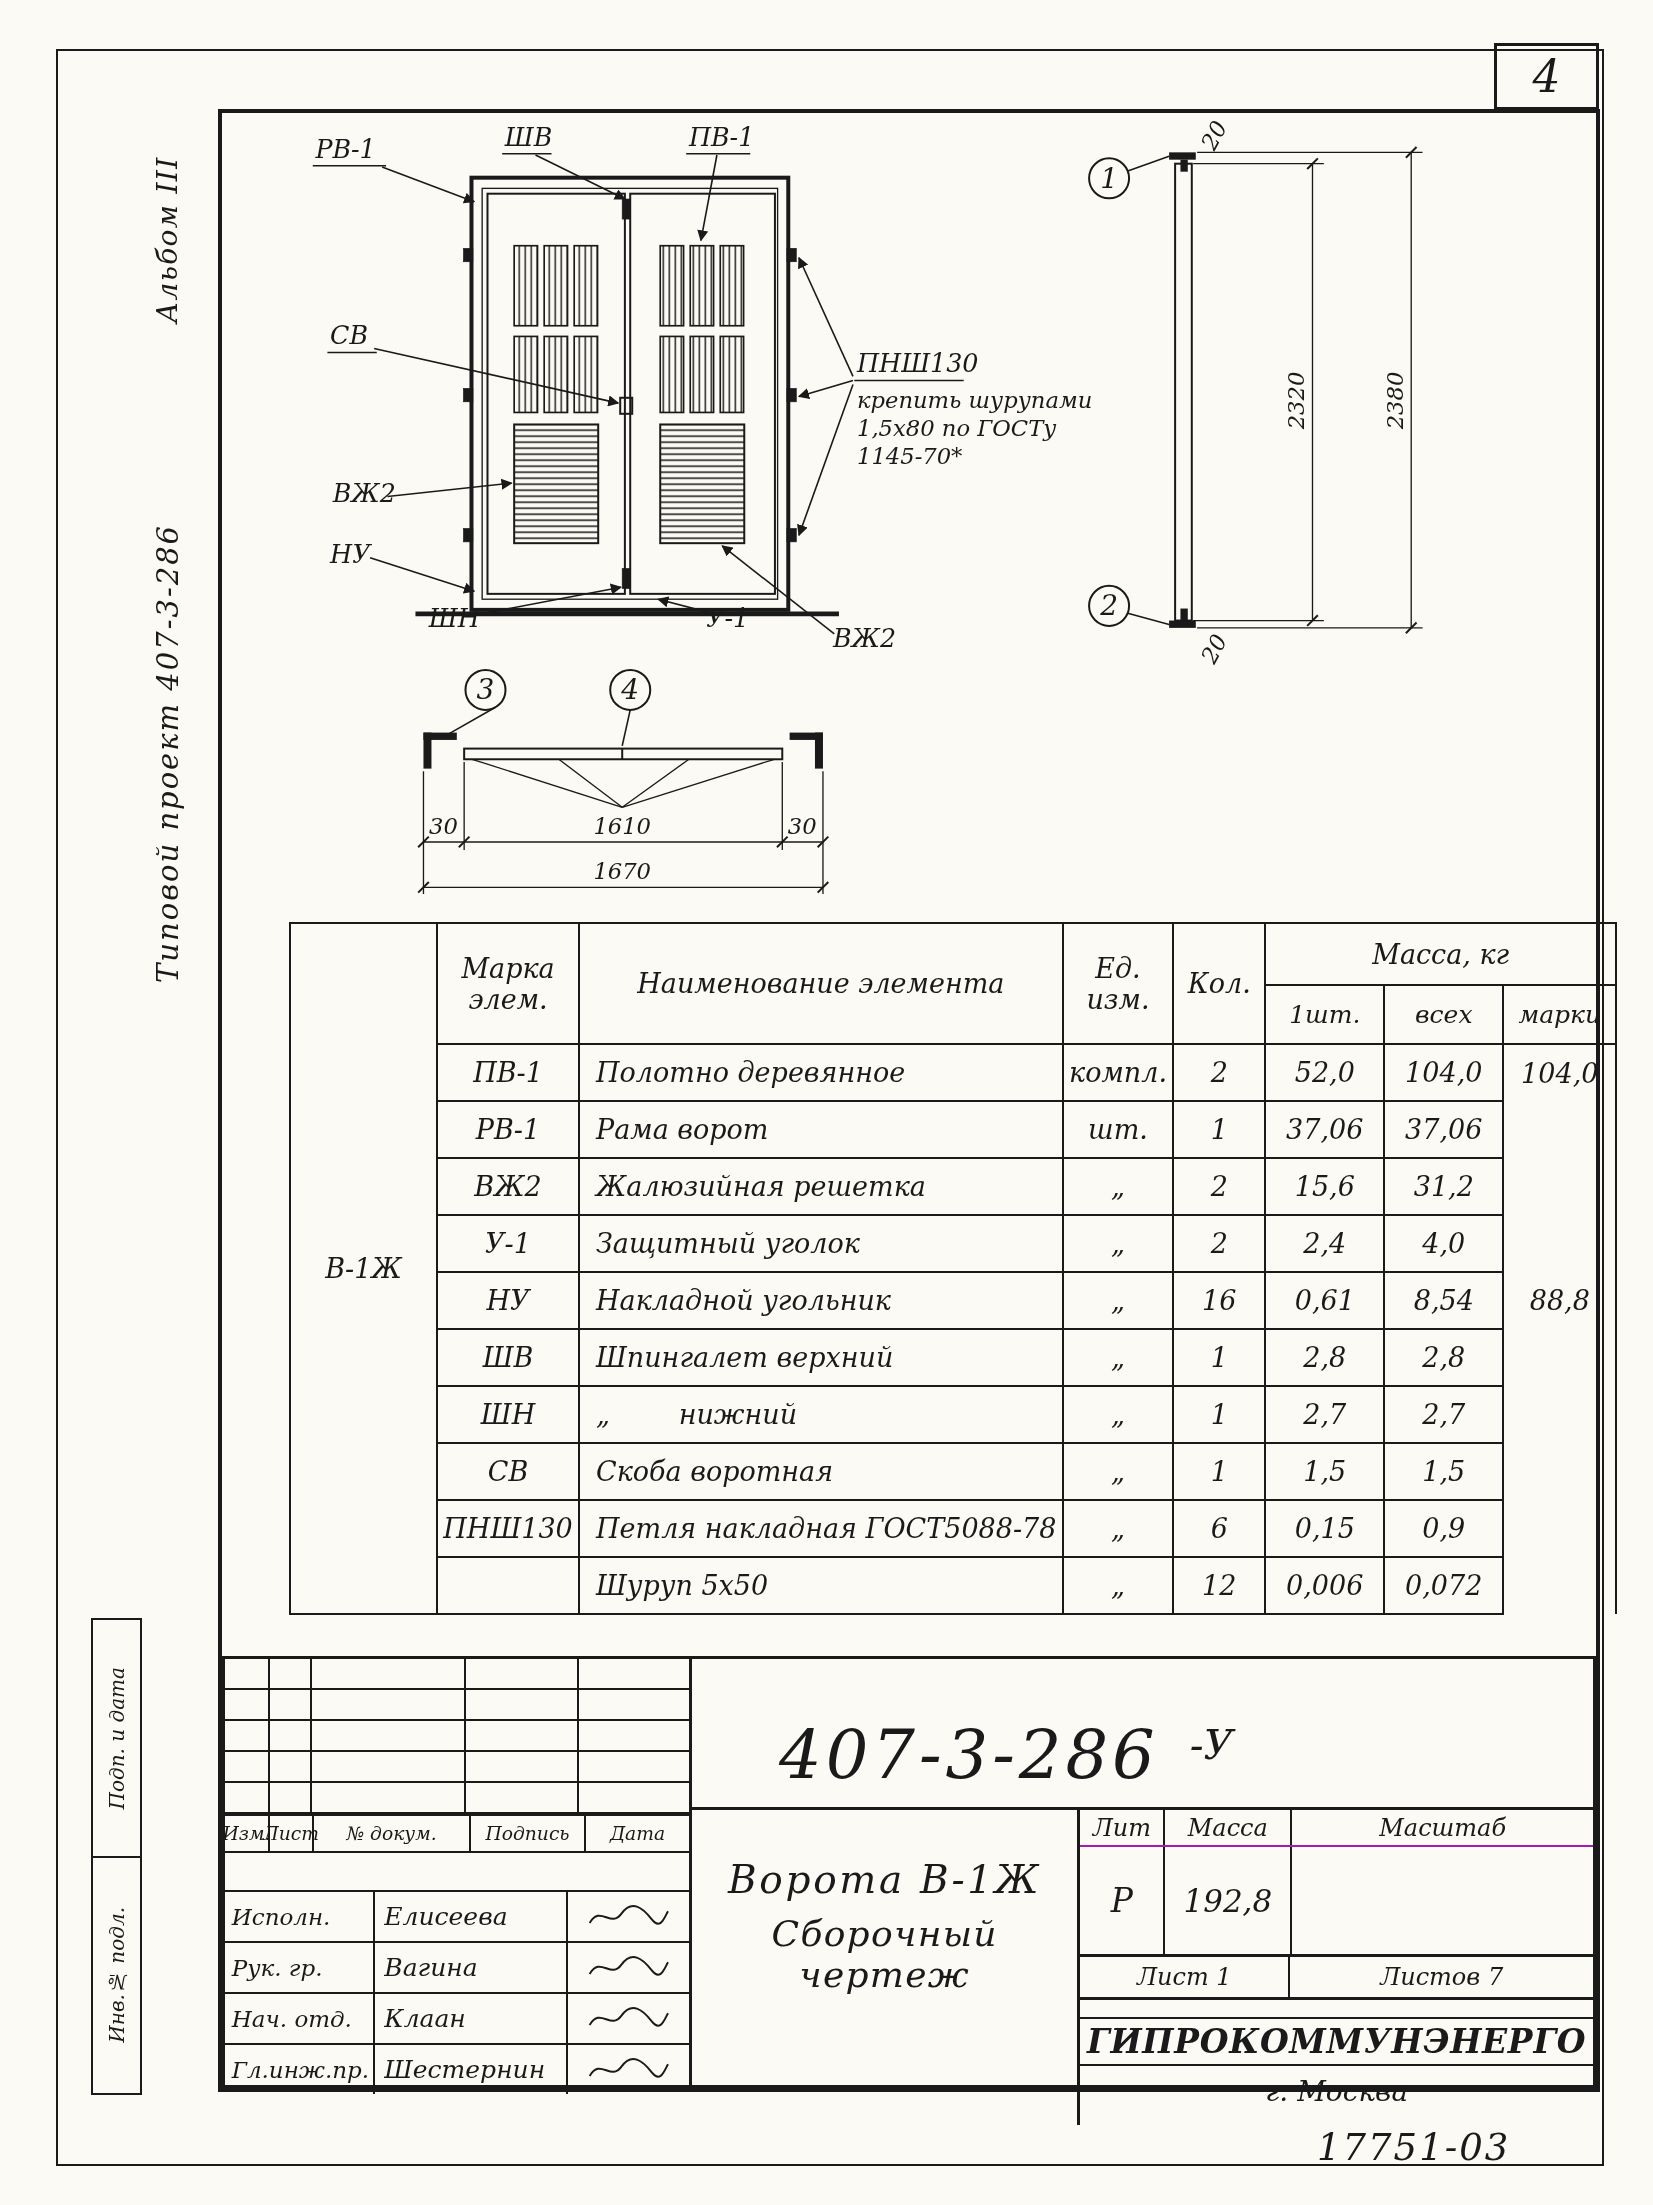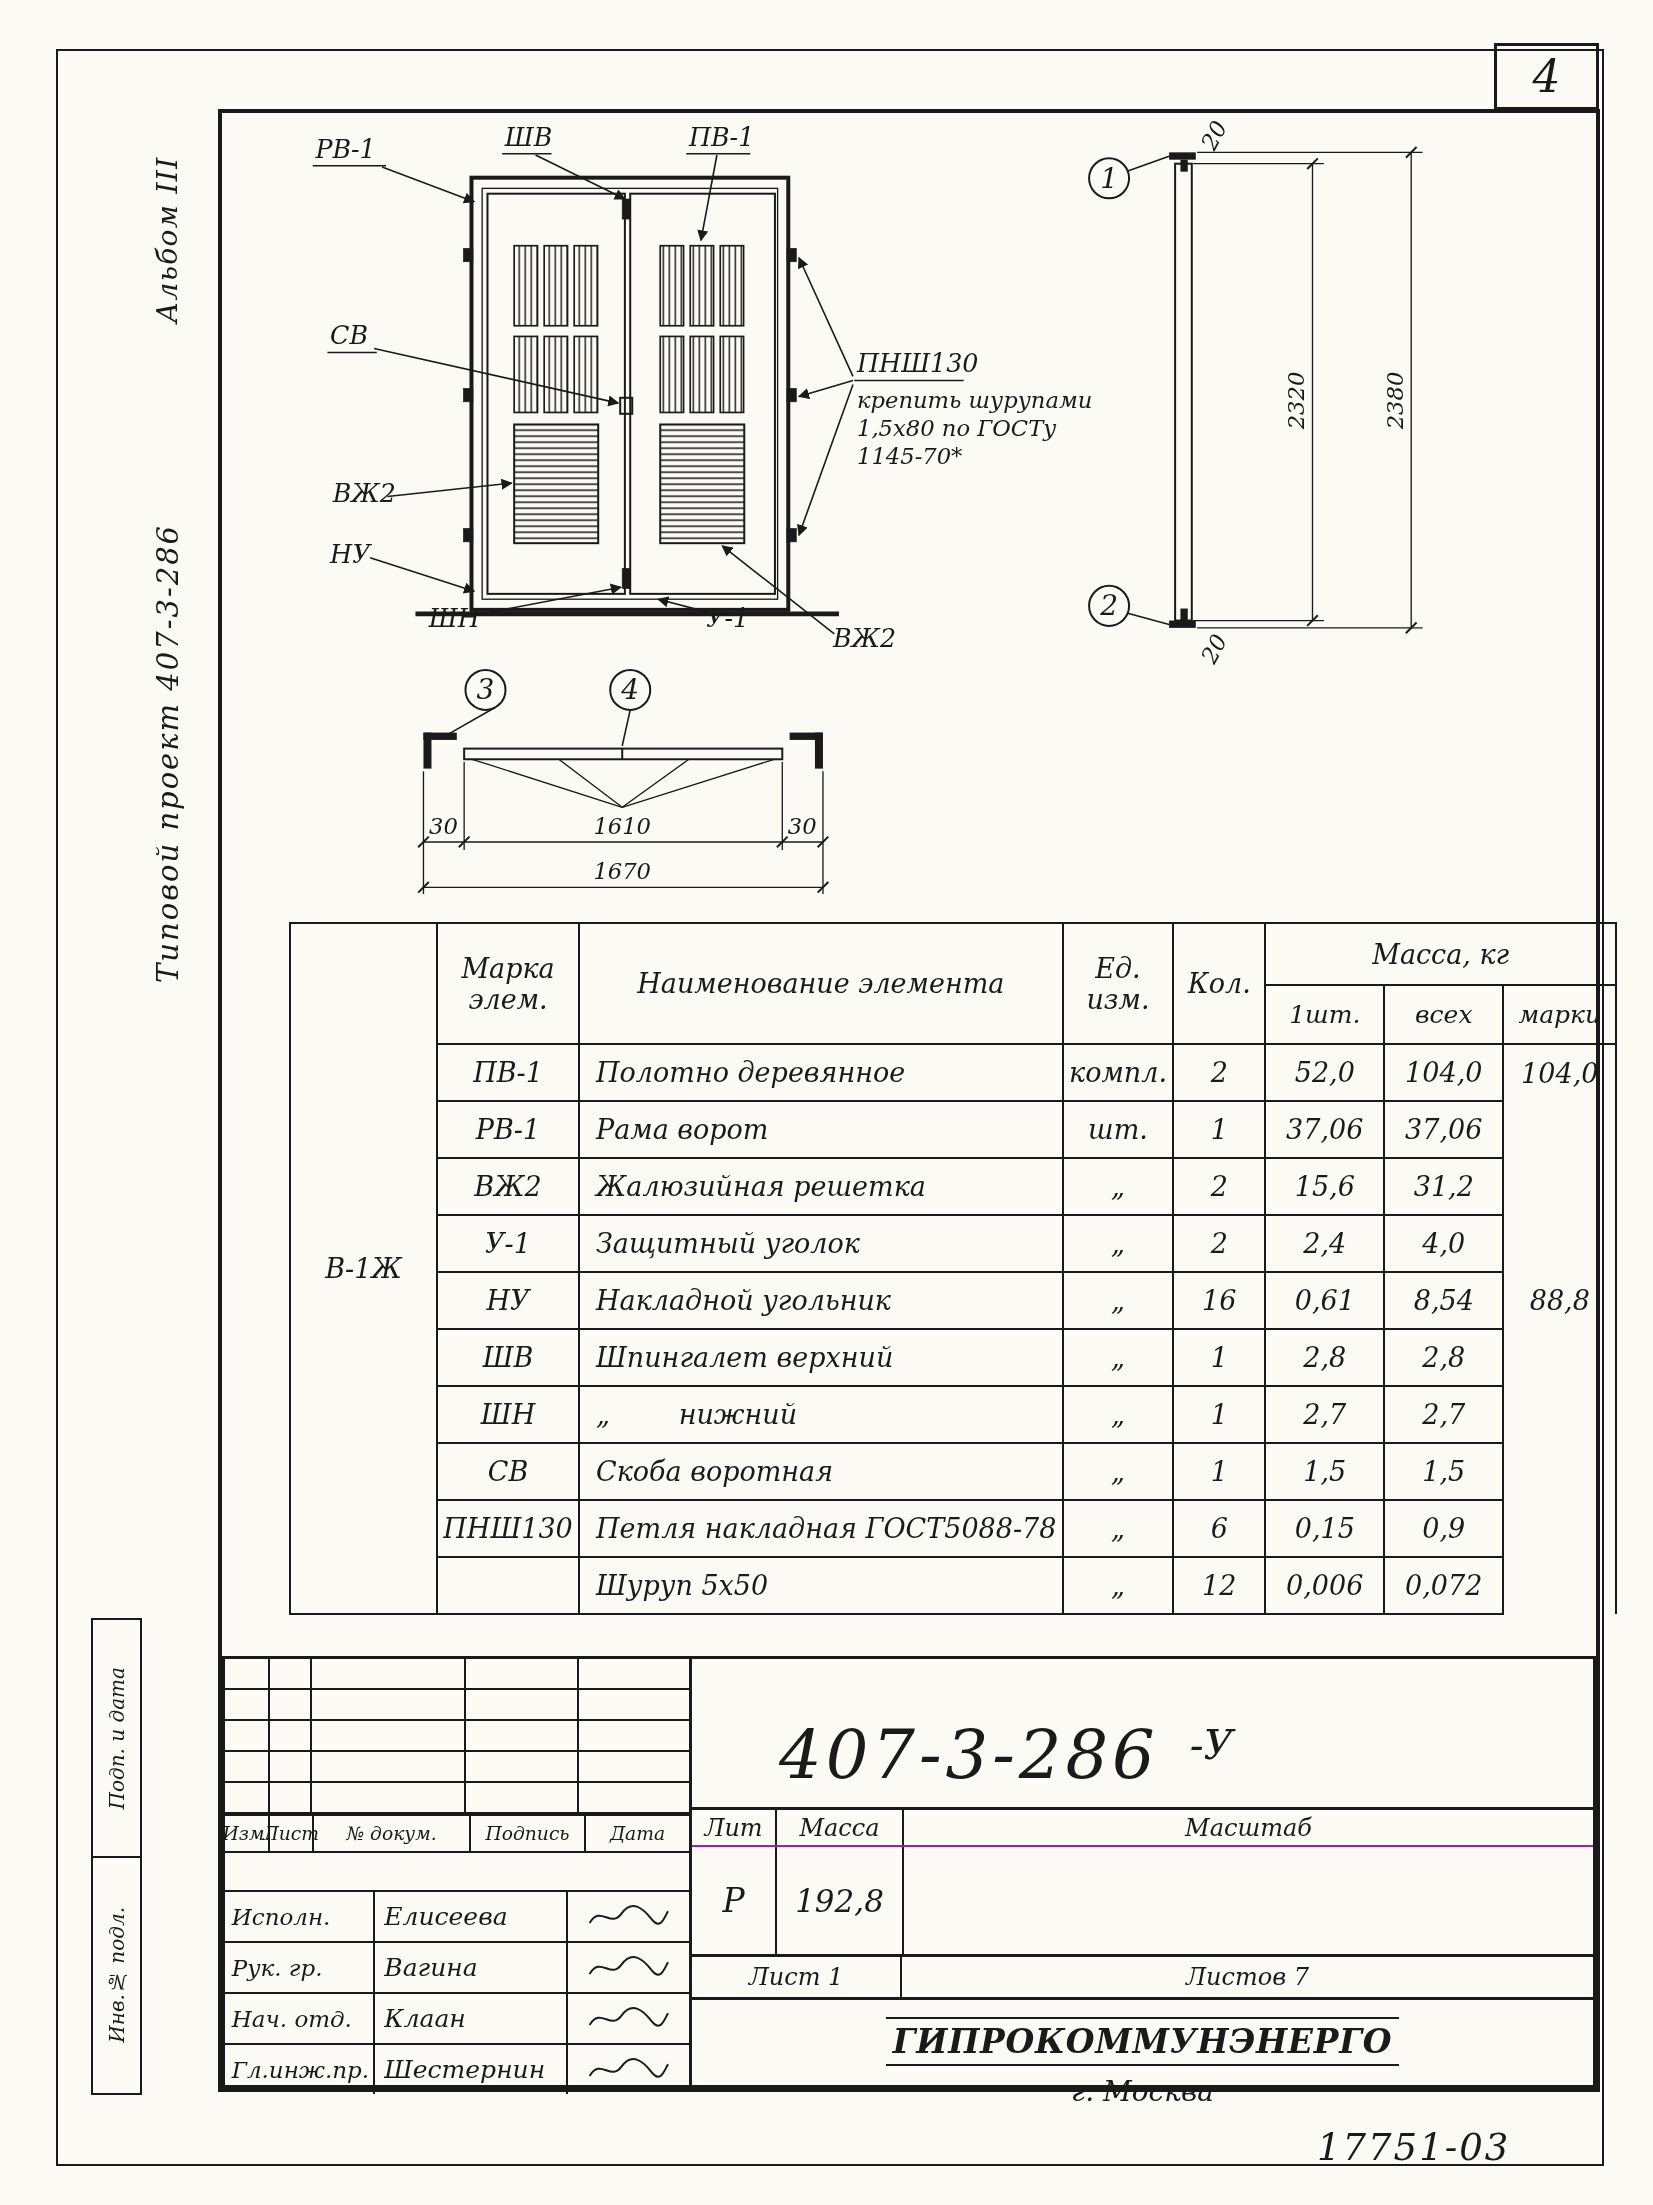--- a/index.html
+++ b/index.html
@@ -431,20 +431,24 @@
           </div>
         </div>
     </div>
 
     <div class="abs tb-main">
       <div class="tb-number">
         <span class="tb-docnum">407-3-286</span>
         <span class="tb-suffix">-У</span>
       </div>
       <div class="tb-lower">
+        <div class="tb-titlecol">
+          <div class="tb-title1">Ворота В-1Ж</div>
+          <div class="tb-title2">Сборочный чертеж</div>
+        </div>
         <div class="tb-stamp">
           <div class="stamp-hdr">
             <div class="w-lit">Лит</div>
             <div class="w-mass">Масса</div>
             <div class="w-scale">Масштаб</div>
           </div>
           <div class="stamp-val">
             <div class="w-lit v-lit">Р</div>
             <div class="w-mass v-mass">192,8</div>
             <div class="w-scale"></div>

